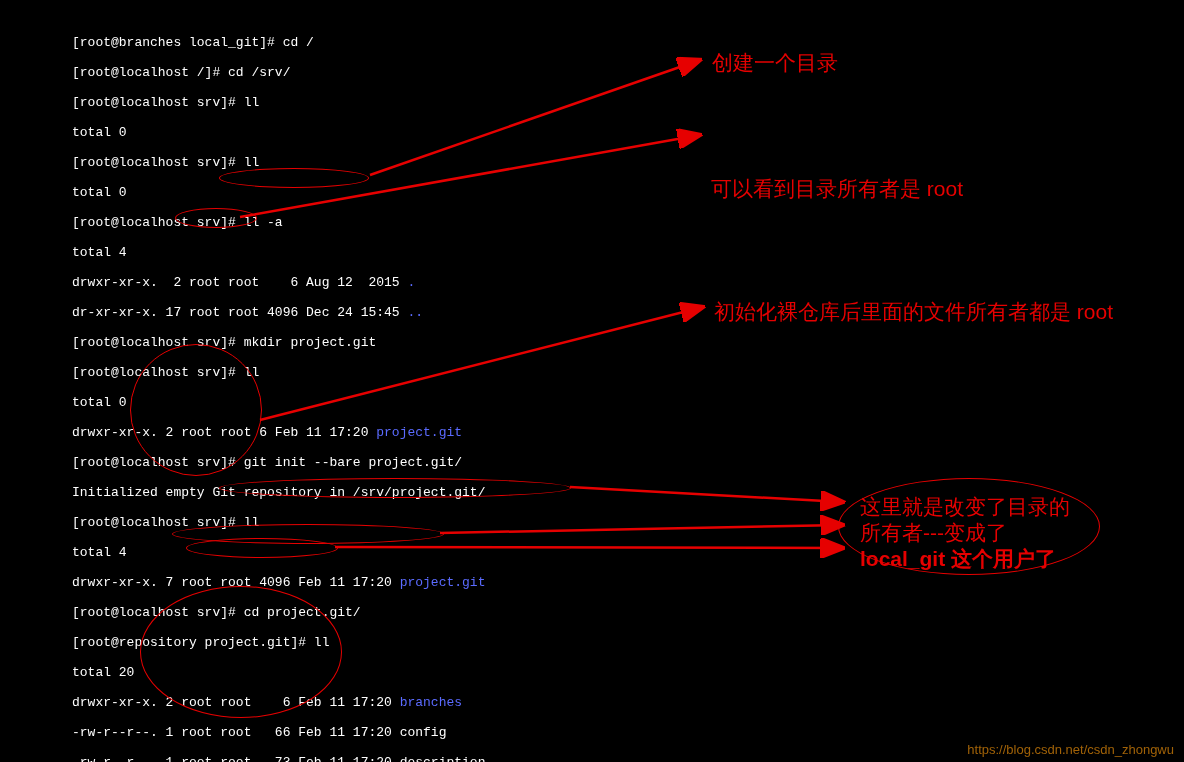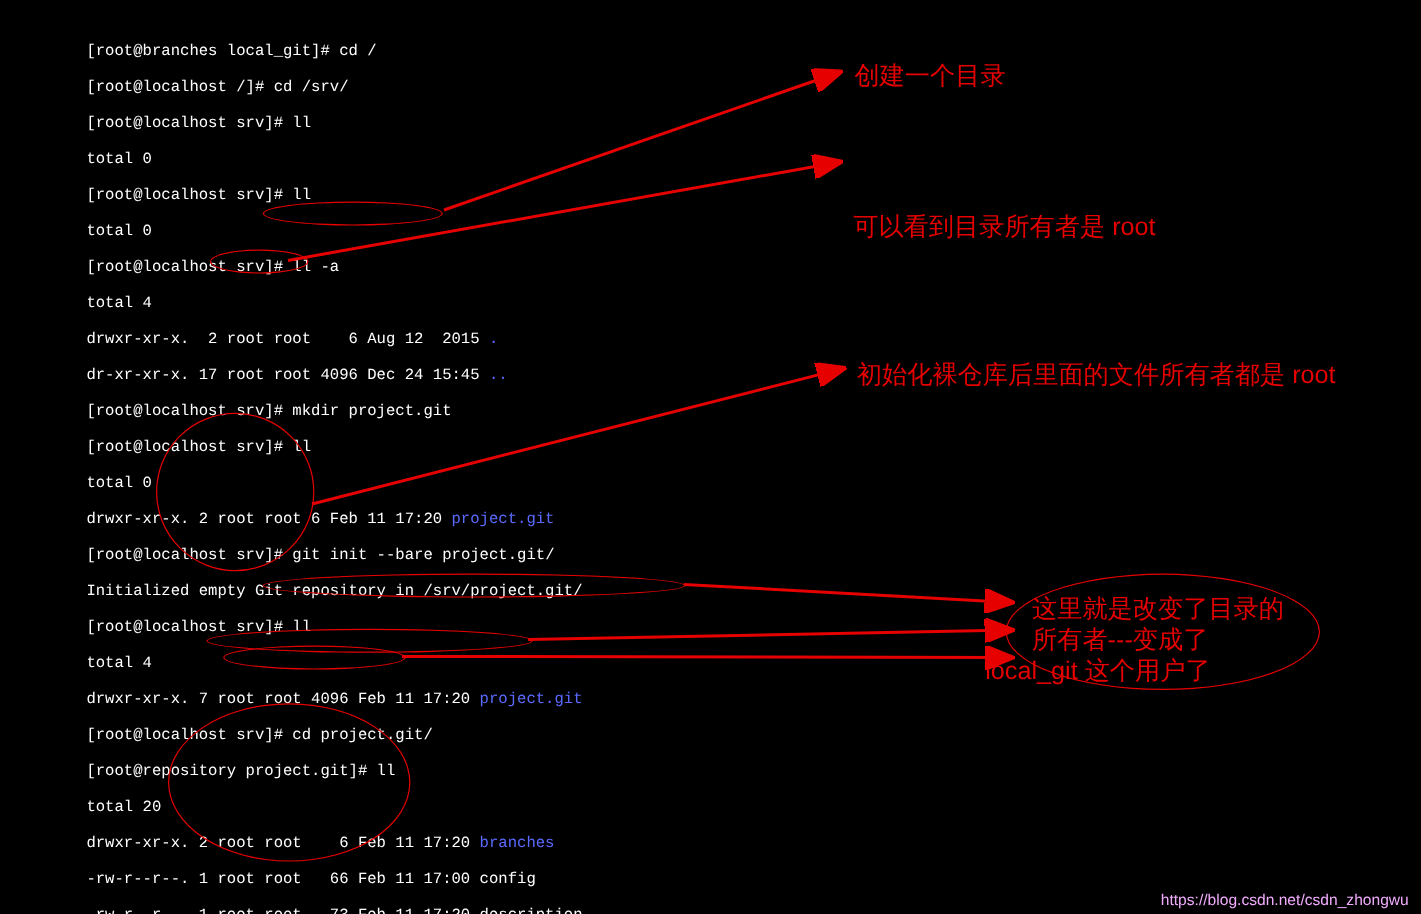--- a/index.html
+++ b/index.html
@@ -37,21 +37,21 @@
   .circle-mark {
     position: absolute;
     border: 1.5px solid #e60000;
     border-radius: 50%;
     pointer-events: none;
   }
   .watermark {
     position: absolute;
     right: 10px;
     bottom: 5px;
-    color: #f0abfc;
+    color: #a16207;
     font-family: sans-serif;
     font-size: 13px;
     margin-left: 20px;
   }
 </style>
 </head>
 <body>
 
 <div class="terminal">
 <span class="line"><span>[root@branches local_git]# </span><span>cd /</span></span>
@@ -70,21 +70,21 @@
 <span class="line"><span>drwxr-xr-x. 2 root root 6 Feb 11 17:20 </span><span class="blue">project.git</span></span>
 <span class="line"><span>[root@localhost srv]# </span><span>git init --bare project.git/</span></span>
 <span class="line">Initialized empty Git repository in /srv/project.git/</span>
 <span class="line"><span>[root@localhost srv]# </span><span>ll</span></span>
 <span class="line">total 4</span>
 <span class="line"><span>drwxr-xr-x. 7 root root 4096 Feb 11 17:20 </span><span class="blue">project.git</span></span>
 <span class="line"><span>[root@localhost srv]# </span><span>cd project.git/</span></span>
 <span class="line"><span>[root@repository project.git]# </span><span>ll</span></span>
 <span class="line">total 20</span>
 <span class="line"><span>drwxr-xr-x. 2 root root    6 Feb 11 17:20 </span><span class="blue">branches</span></span>
-<span class="line"><span>-rw-r--r--. 1 root root   66 Feb 11 17:00 </span><span>config</span></span>
+<span class="line"><span>-rw-r--r--. 1 root root   66 Feb 11 17:20 </span><span>config</span></span>
 <span class="line"><span>-rw-r--r--. 1 root root   73 Feb 11 17:20 </span><span>description</span></span>
 
 
 
 
 
 
 
 
 
@@ -101,21 +101,21 @@
 
 
 
 </div>
 
 <div class="red-annot" style="left:712px; top:49px;">创建一个目录</div>
 <div class="red-annot" style="left:711px; top:127px;margin-top:48px;">可以看到目录所有者是 root</div>
 <div class="red-annot" style="left:714px; top:298px;">初始化裸仓库后里面的文件所有者都是 root</div>
 <div class="red-annot" style="left:860px; top:493px;">这里就是改变了目录的</div>
 <div class="red-annot" style="left:860px; top:519px;">所有者---变成了</div>
-<div class="red-annot" style="left:821px; top:545px;">local_git 这个用户了</div>
+<div class="red-annot" style="left:860px; top:545px;font-weight:bold;">local_git 这个用户了</div>
 
 <svg class="arrow" style="left:0;top:0;width:1184px;height:762px;">
   <defs>
     <marker id="ah" markerWidth="10" markerHeight="8" refX="9" refY="4" orient="auto">
       <polygon points="0 0, 10 4, 0 8" fill="#e60000"></polygon>
     </marker>
   </defs>
 
   <line x1="370" y1="175" x2="700" y2="60" stroke="#e60000" stroke-width="2.5" marker-end="url(#ah)"></line>
 

